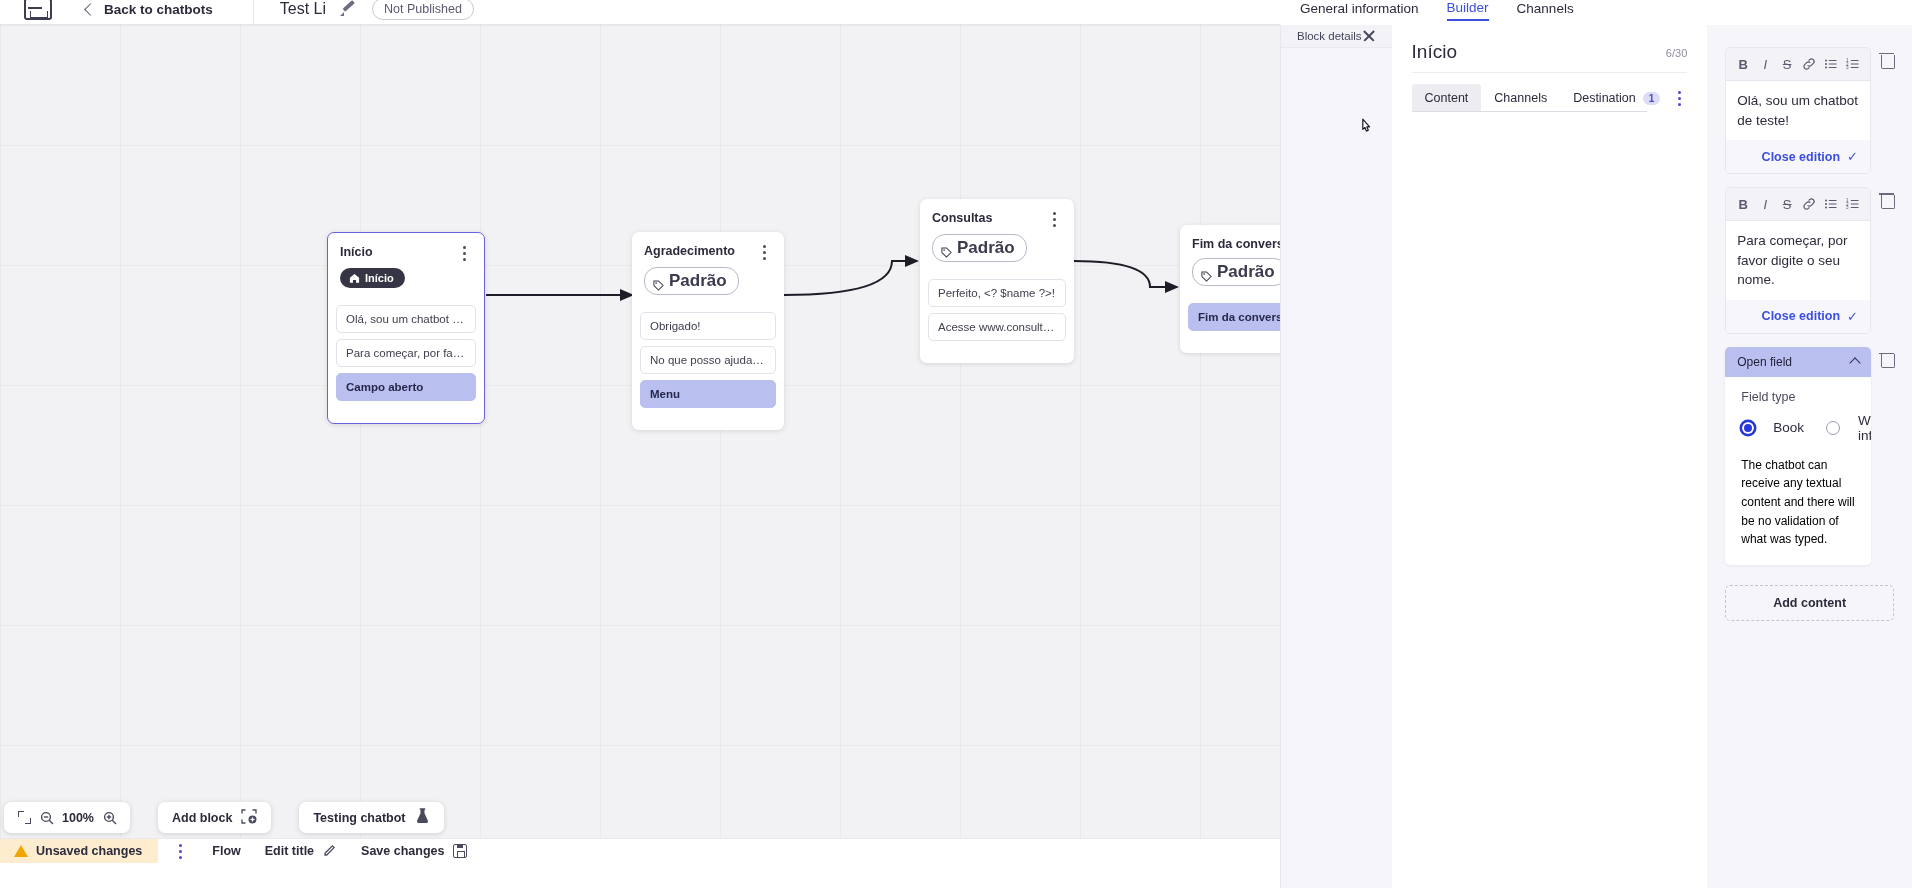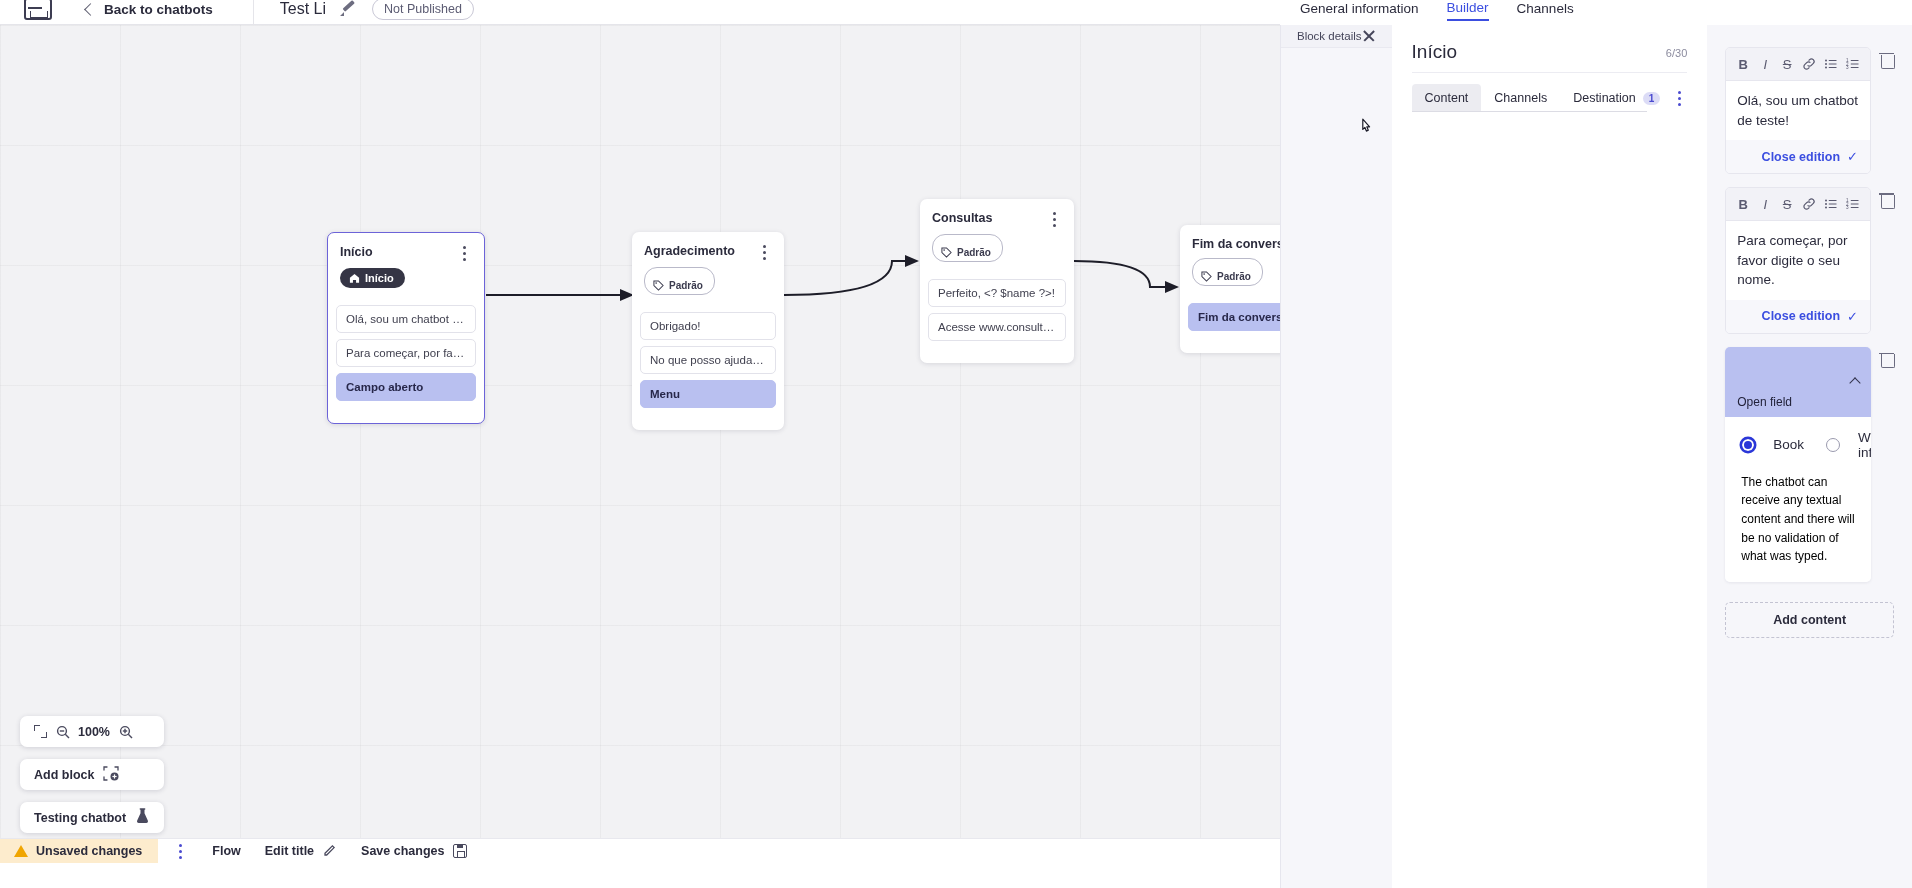--- a/index.html
+++ b/index.html
@@ -111,41 +111,41 @@
 
   .badge-start {
     display: inline-flex; align-items: center; gap: 5px;
     background: #353545; color: #fff; border-radius: 13px;
     font-size: 11px; font-weight: 700; padding: 4px 11px 4px 9px;
     margin: 7px 0 0 12px;
   }
   .badge-padrao {
     display: inline-flex; align-items: center; gap: 5px;
     background: #fff; color: #3b3b4e; border: 1px solid #b9b9c9;
-    border-radius: 13px; font-size: 10px; font-weight: 700;
-    padding: 12px 11px 3px 8px; margin: 7px 0 0 12px;
+    border-radius: 13px; font-size: 17px; font-weight: 700;
+    padding: 3px 11px 3px 8px; margin: 7px 0 0 12px;
   }
   .home-ico { width: 11px; height: 11px; display:inline-block; position: relative; flex:none;}
   .tag-ico { width: 11px; height: 11px; display:inline-block; flex:none;}
 
   .node-items { margin-top: 9px; padding: 8px 8px; }
   .node-item {
     border: 1px solid #e2e2ea; border-radius: 5px;
     font-size: 11.5px; color: #40404f;
     padding: 7px 9px; margin-bottom: 6px;
     white-space: nowrap; overflow: hidden; text-overflow: ellipsis;
     background: #fff;
   }
   .node-item.hl {
     background: #b9c0f0; border-color: #b9c0f0;
     color: #27274a; font-weight: 700;
   }
 
   
-  .floatbar { position: absolute; left: 20px; bottom: 30px; display: flex; gap: 12px; z-index: 6; flex-direction: column; }
+  .floatbar { position: absolute; left: 4px; bottom: 30px; display: flex; gap: 28px; z-index: 6; }
   .fb {
     background: #fff; border-radius: 7px; height: 31px;
     box-shadow: 0 1px 5px rgba(30,30,60,0.16);
     display: flex; align-items: center; padding: 0 14px; gap: 9px;
     font-size: 12.5px; font-weight: 700; color: #2b2b3c; cursor: pointer;
     white-space: nowrap;
   }
   .ic { display: inline-block; position: relative; flex: none; }
   .ic-expand { width: 13px; height: 13px; }
   .ic-expand::before, .ic-expand::after {
@@ -278,21 +278,21 @@
     content: ""; position: absolute; left: 0; top: 2px; width: 15px; height: 1.4px;
     background: #6b6b80;
   }
 
   .openfield-wrap { display: flex; align-items: flex-start; gap: 8px; margin-bottom: 20px; }
   .openfield { flex: 1; border-radius: 5px; overflow: hidden; box-shadow: 0 1px 3px rgba(30,30,60,0.08); }
   .of-head {
     background: #b9c0f0; padding: 8px 12px; display: flex;
     align-items: center; justify-content: space-between; cursor: pointer;
   }
-  .of-head-title { font-size: 12px; color: #22223a; margin-top: 40px; }
+  .of-head-title { font-size: 12px; color: #22223a; }
   .chev-up {
     width: 8px; height: 8px; border-left: 1.6px solid #33334d;
     border-top: 1.6px solid #33334d; transform: rotate(45deg); margin-top: 3px;
   }
   .of-body { background: #fff; padding: 13px 16px 16px 16px; }
   .of-label { font-size: 12.5px; color: #4a4a5e; margin-bottom: 9px; }
   .radio-row { display: flex; align-items: center; gap: 22px; margin-bottom: 13px; }
   .radio-opt { display: flex; align-items: center; gap: 18px; cursor: pointer; }
   .radio {
     width: 14px; height: 14px; border-radius: 50%;
@@ -644,20 +644,21 @@
         <span class="trash"></span>
       </div>
 
       <div class="openfield-wrap">
         <div class="openfield">
           <div class="of-head">
             <span class="of-head-title">Open field</span>
             <span class="chev-up"></span>
           </div>
           <div class="of-body">
+            <div class="of-label">Field type</div>
             <div class="radio-row">
               <label class="radio-opt">
                 <span class="radio on"></span>
                 <span class="radio-label">Book</span>
               </label>
               <label class="radio-opt">
                 <span class="radio"></span>
                 <span class="radio-label">With information</span>
               </label>
             </div>

